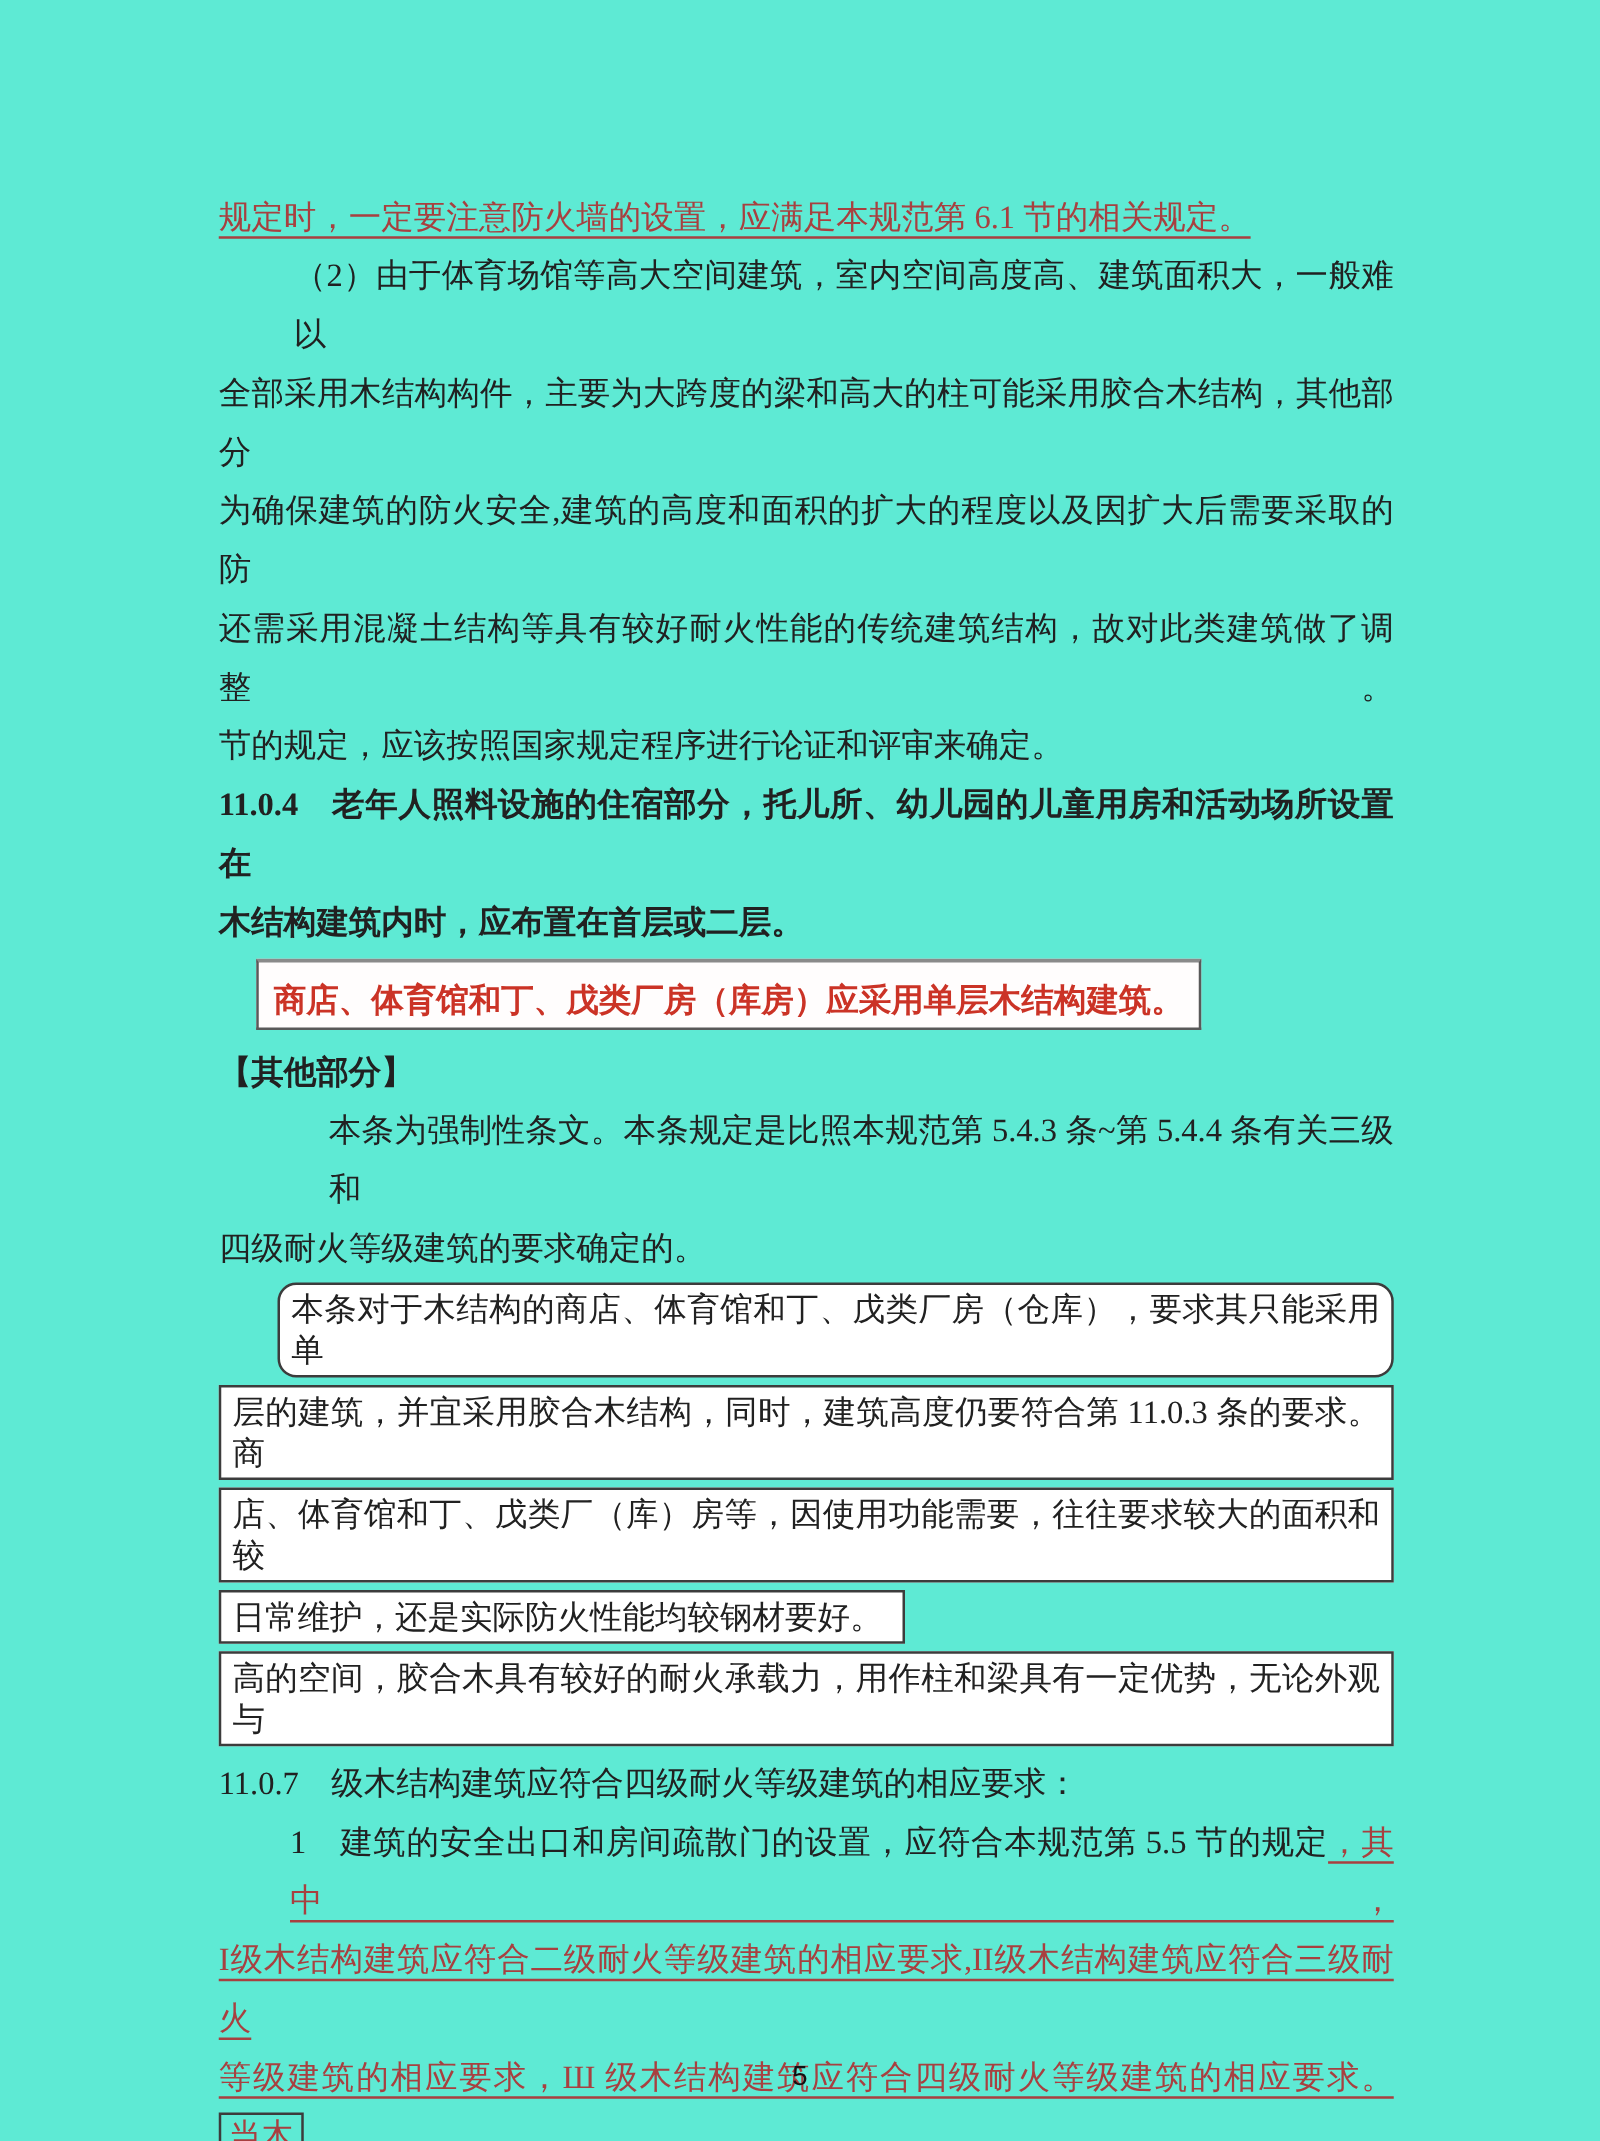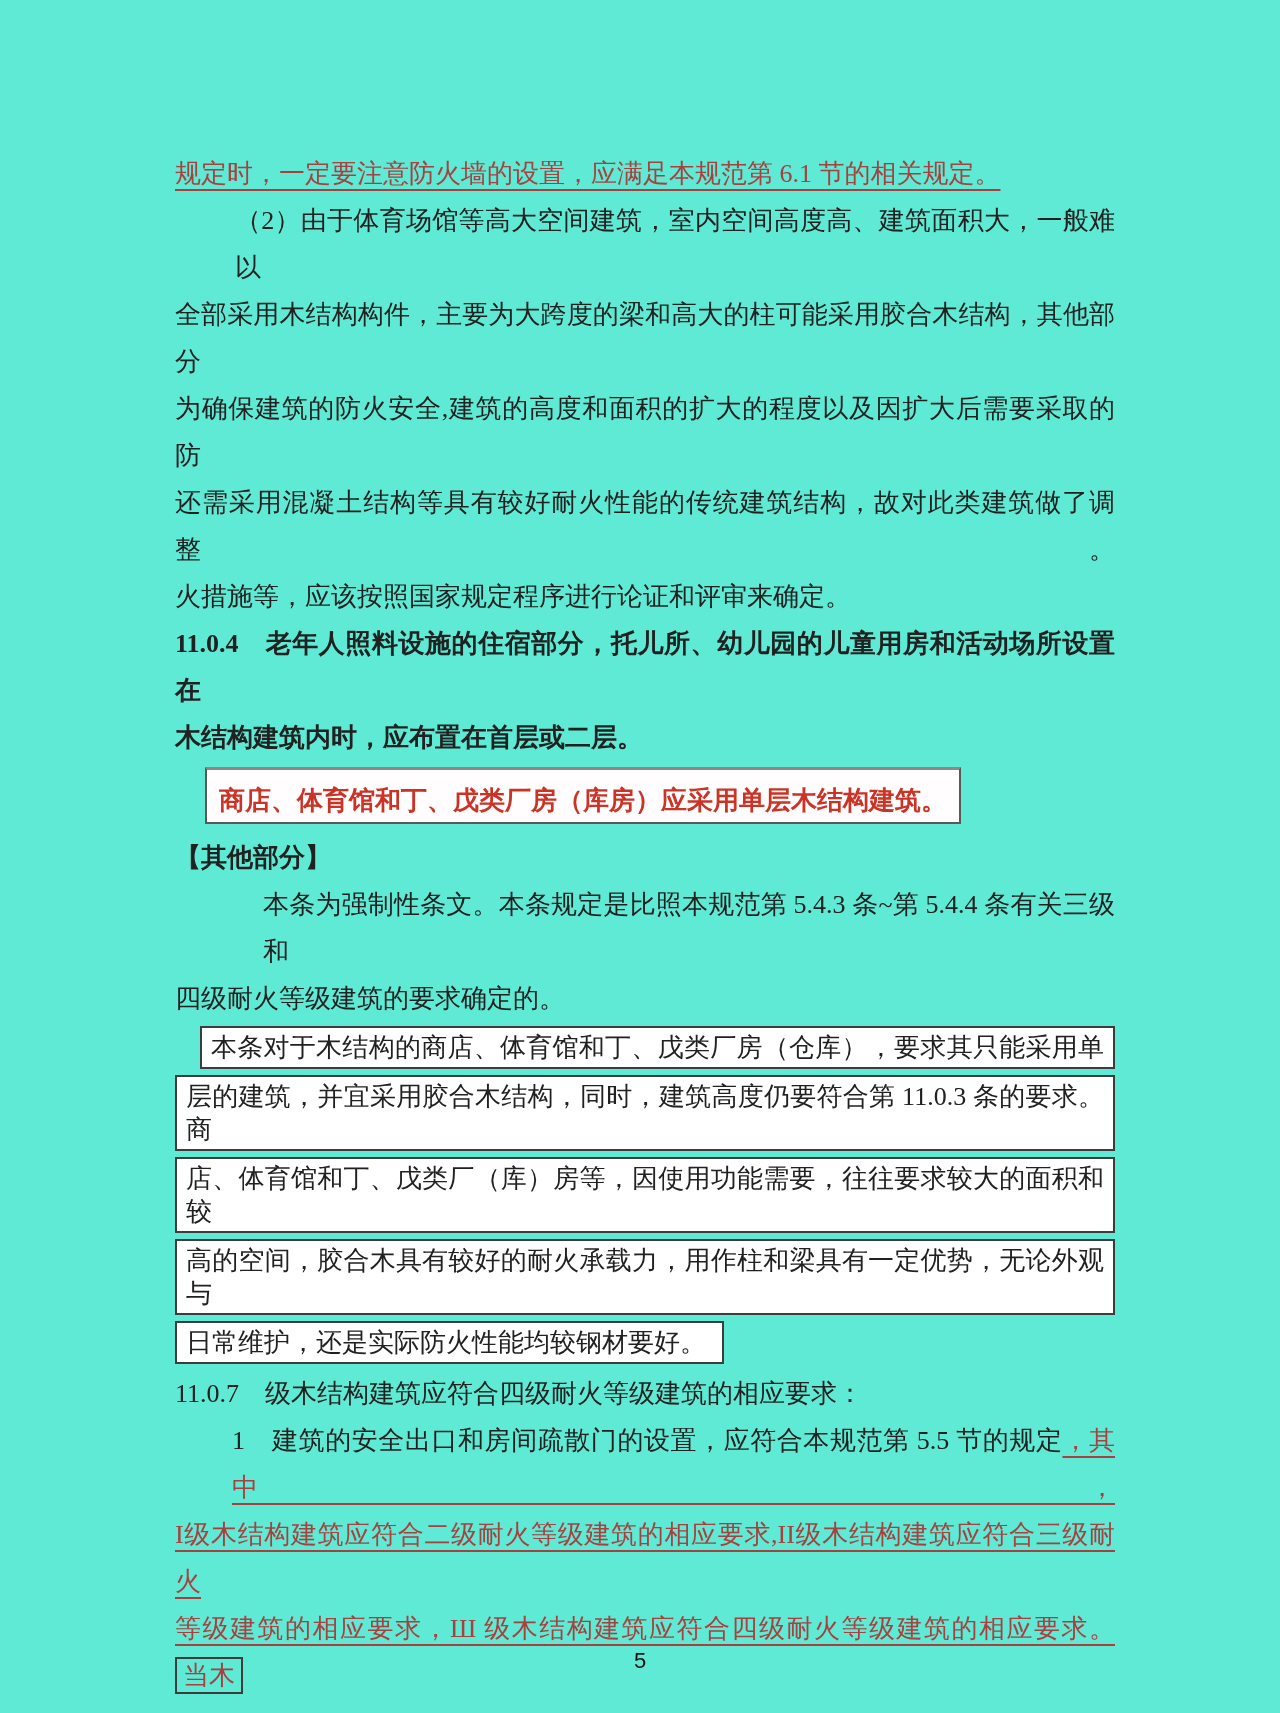--- a/index.html
+++ b/index.html
@@ -42,21 +42,21 @@
     color:var(--bright_red,#cb3326);
     background:#fffdfd;
   }
   .boxline {
     border:2px solid #3c3c3c;
     padding:3px 9px;
     font-size:26px; line-height:33px;
     margin-bottom:6px;
     background:#fff;
   }
-  .boxline.first { margin-left:25px; }
+  .boxline.first { margin-left:47px;border-radius:15px; }
   .boxline.short { display:inline-block; padding-right:16px; }
   .inlinebox {
     display:inline-block;
     border:2px solid #3c3c3c;
     padding:0 6px;
     line-height:33px;
     text-decoration:none;
   }
   .footer {
     position:absolute; left:0; top:1648px; width:100%;
@@ -71,41 +71,41 @@
 
 <div class="page">
   <div class="content">
 
     <div class="line red ru">规定时，一定要注意防火墙的设置，应满足本规范第 6.1 节的相关规定。</div>
 
     <div class="line j ind60">（2）由于体育场馆等高大空间建筑，室内空间高度高、建筑面积大，一般难以</div>
     <div class="line j">全部采用木结构构件，主要为大跨度的梁和高大的柱可能采用胶合木结构，其他部分</div>
     <div class="line j">为确保建筑的防火安全,建筑的高度和面积的扩大的程度以及因扩大后需要采取的防</div>
     <div class="line j">还需采用混凝土结构等具有较好耐火性能的传统建筑结构，故对此类建筑做了调整。</div>
-    <div class="line">火措施等，应该按照国家规定程序进行论证和评审来确定。</div>
+    <div class="line">节的规定，应该按照国家规定程序进行论证和评审来确定。</div>
 
     <div class="line j bold">11.0.4　老年人照料设施的住宿部分，托儿所、幼儿园的儿童用房和活动场所设置在</div>
     <div class="line bold">木结构建筑内时，应布置在首层或二层。</div>
 
     <div class="redbox-wrap">
       <span class="redbox">商店、体育馆和丁、戊类厂房（库房）应采用单层木结构建筑。</span>
     </div>
 
     <div class="line bold">【其他部分】</div>
 
     <div class="line j ind88">本条为强制性条文。本条规定是比照本规范第 5.4.3 条~第 5.4.4 条有关三级和</div>
     <div class="line">四级耐火等级建筑的要求确定的。</div>
 
     <div class="gap-sm"></div>
 
     <div class="boxline first j">本条对于木结构的商店、体育馆和丁、戊类厂房（仓库），要求其只能采用单</div>
     <div class="boxline j">层的建筑，并宜采用胶合木结构，同时，建筑高度仍要符合第 11.0.3 条的要求。商</div>
     <div class="boxline j">店、体育馆和丁、戊类厂（库）房等，因使用功能需要，往往要求较大的面积和较</div>
+    <div class="boxline short">日常维护，还是实际防火性能均较钢材要好。</div>
     <div class="boxline j">高的空间，胶合木具有较好的耐火承载力，用作柱和梁具有一定优势，无论外观与</div>
-    <div class="boxline short">日常维护，还是实际防火性能均较钢材要好。</div>
 
     <div class="line">11.0.7　级木结构建筑应符合四级耐火等级建筑的相应要求：</div>
 
     <div class="line j ind57"><span>1　建筑的安全出口和房间疏散门的设置，应符合本规范第 5.5 节的规定</span><span class="red ru">，其中，</span></div>
     <div class="line j red ru">I级木结构建筑应符合二级耐火等级建筑的相应要求,II级木结构建筑应符合三级耐火</div>
     <div class="line j"><span class="red ru">等级建筑的相应要求，Ш 级木结构建筑应符合四级耐火等级建筑的相应要求。</span><span class="inlinebox red">当木</span></div>
     
     
 
     

